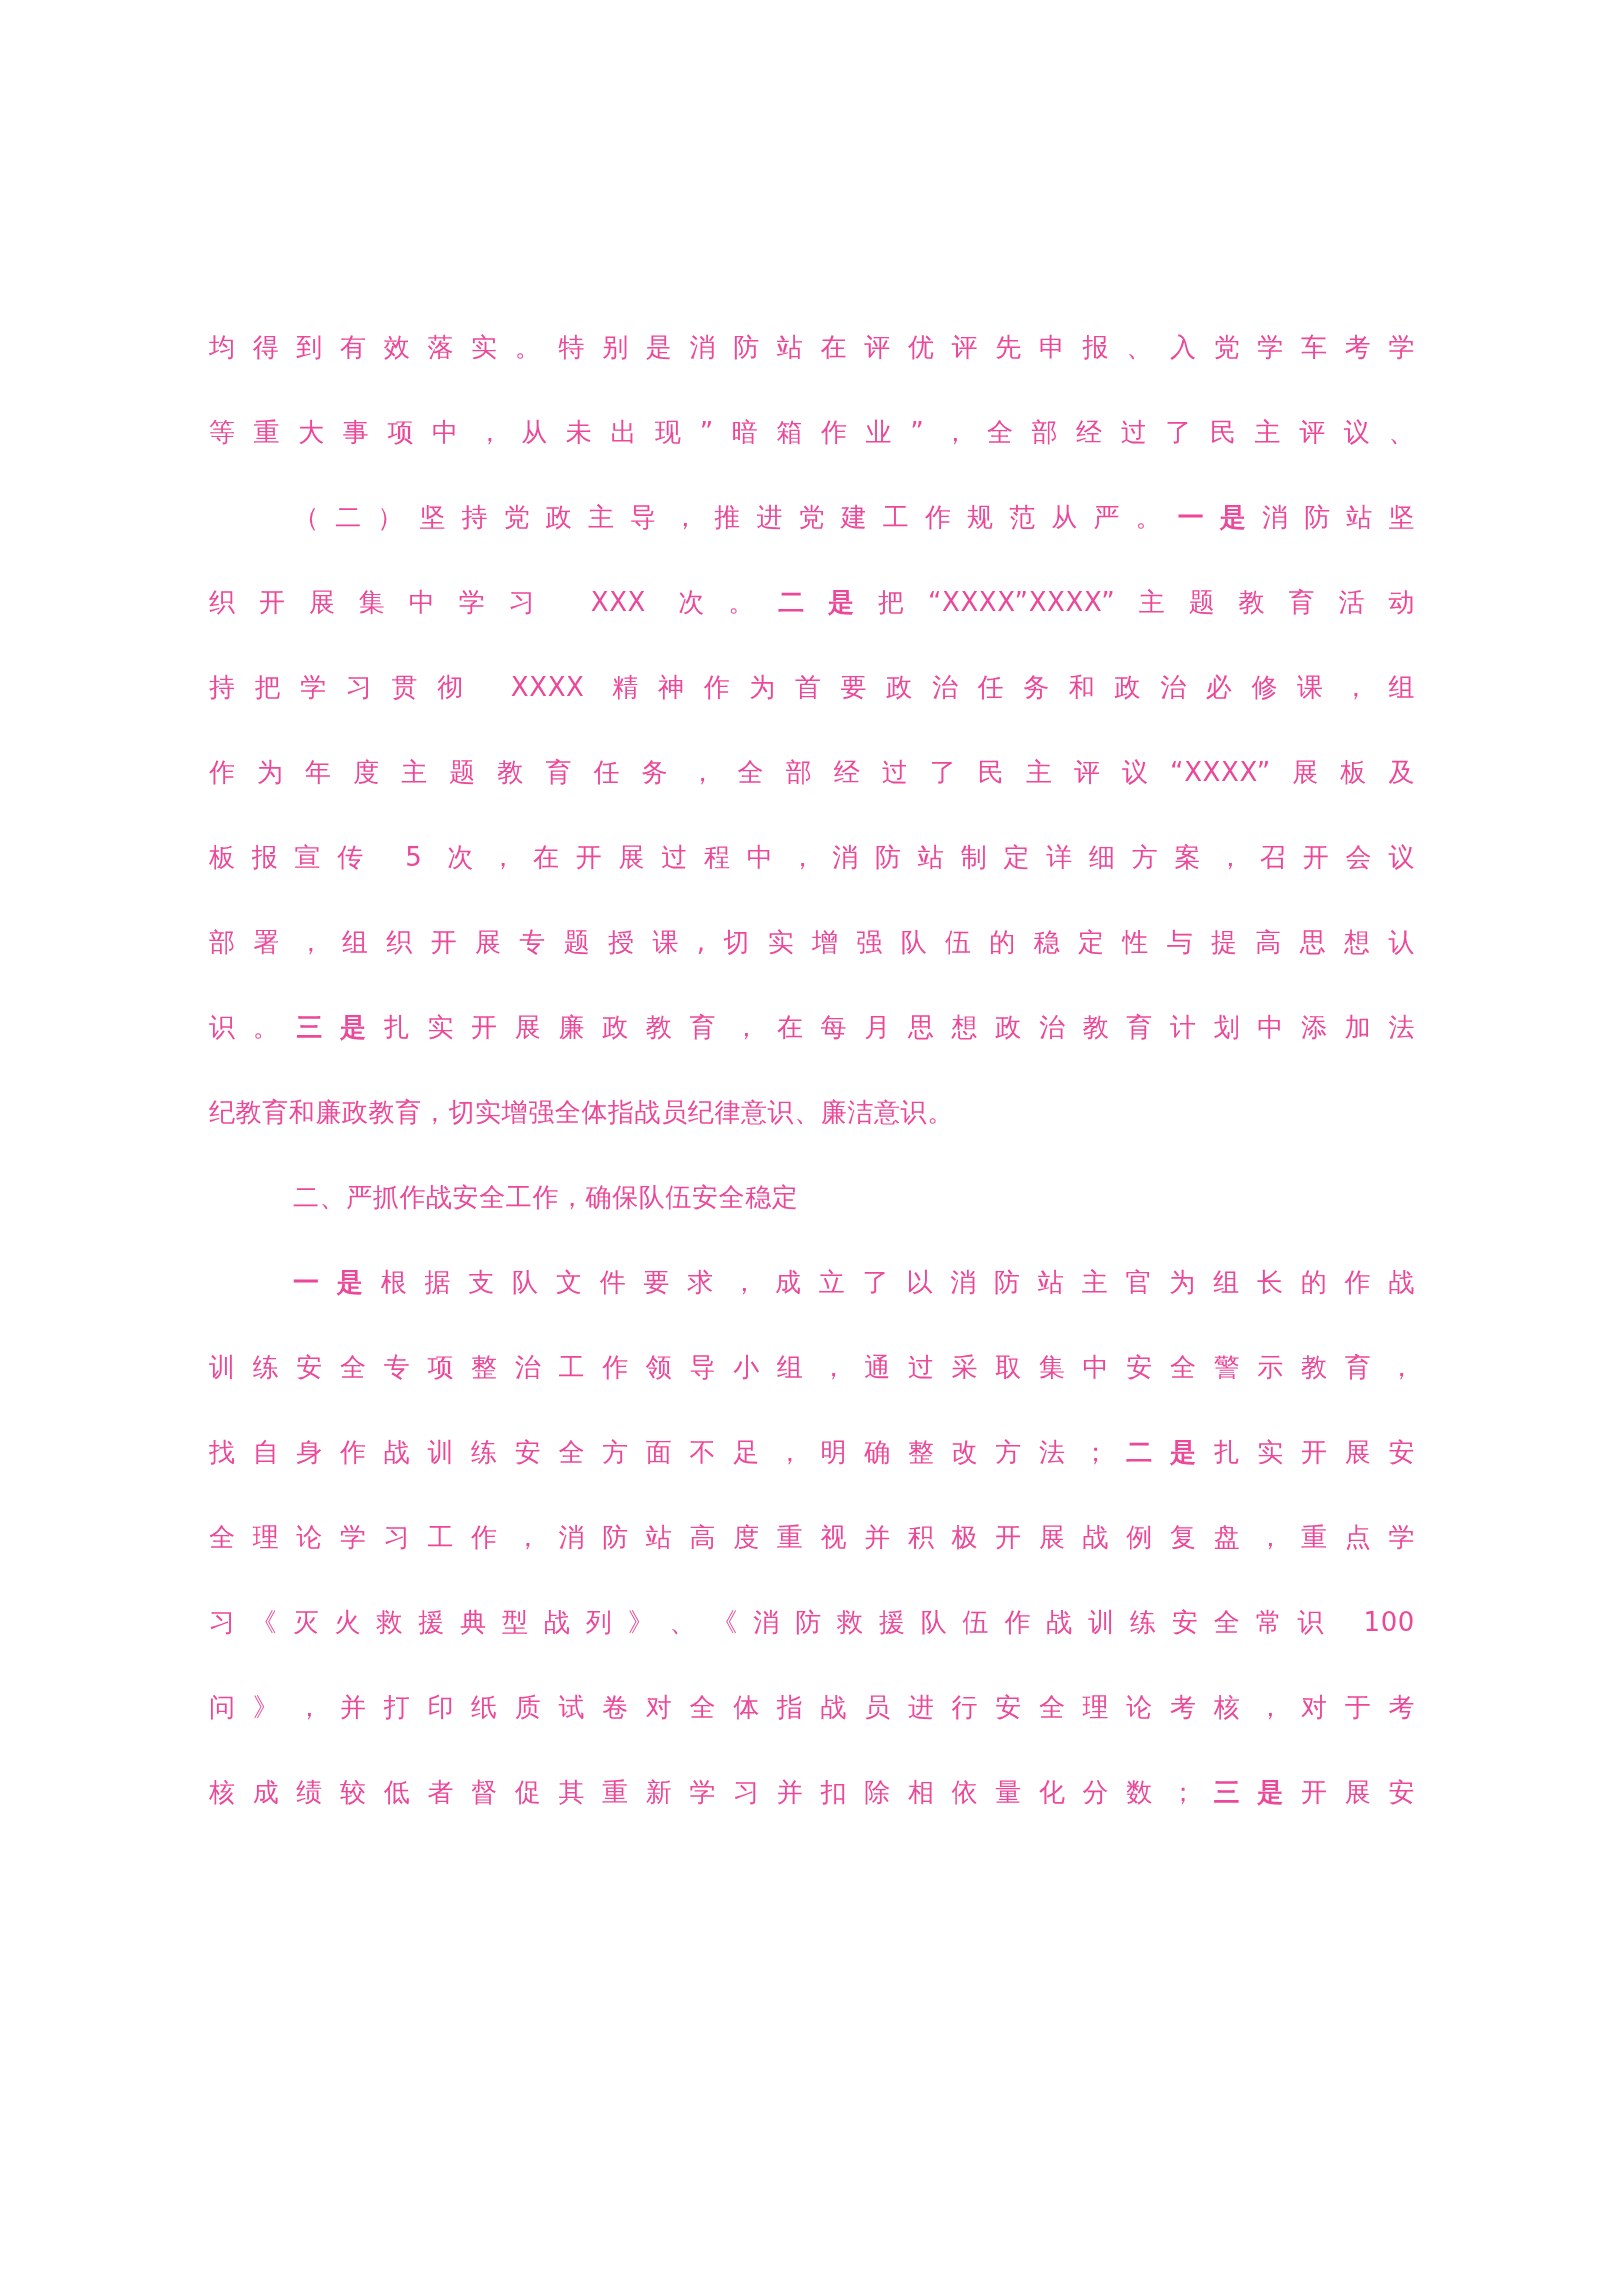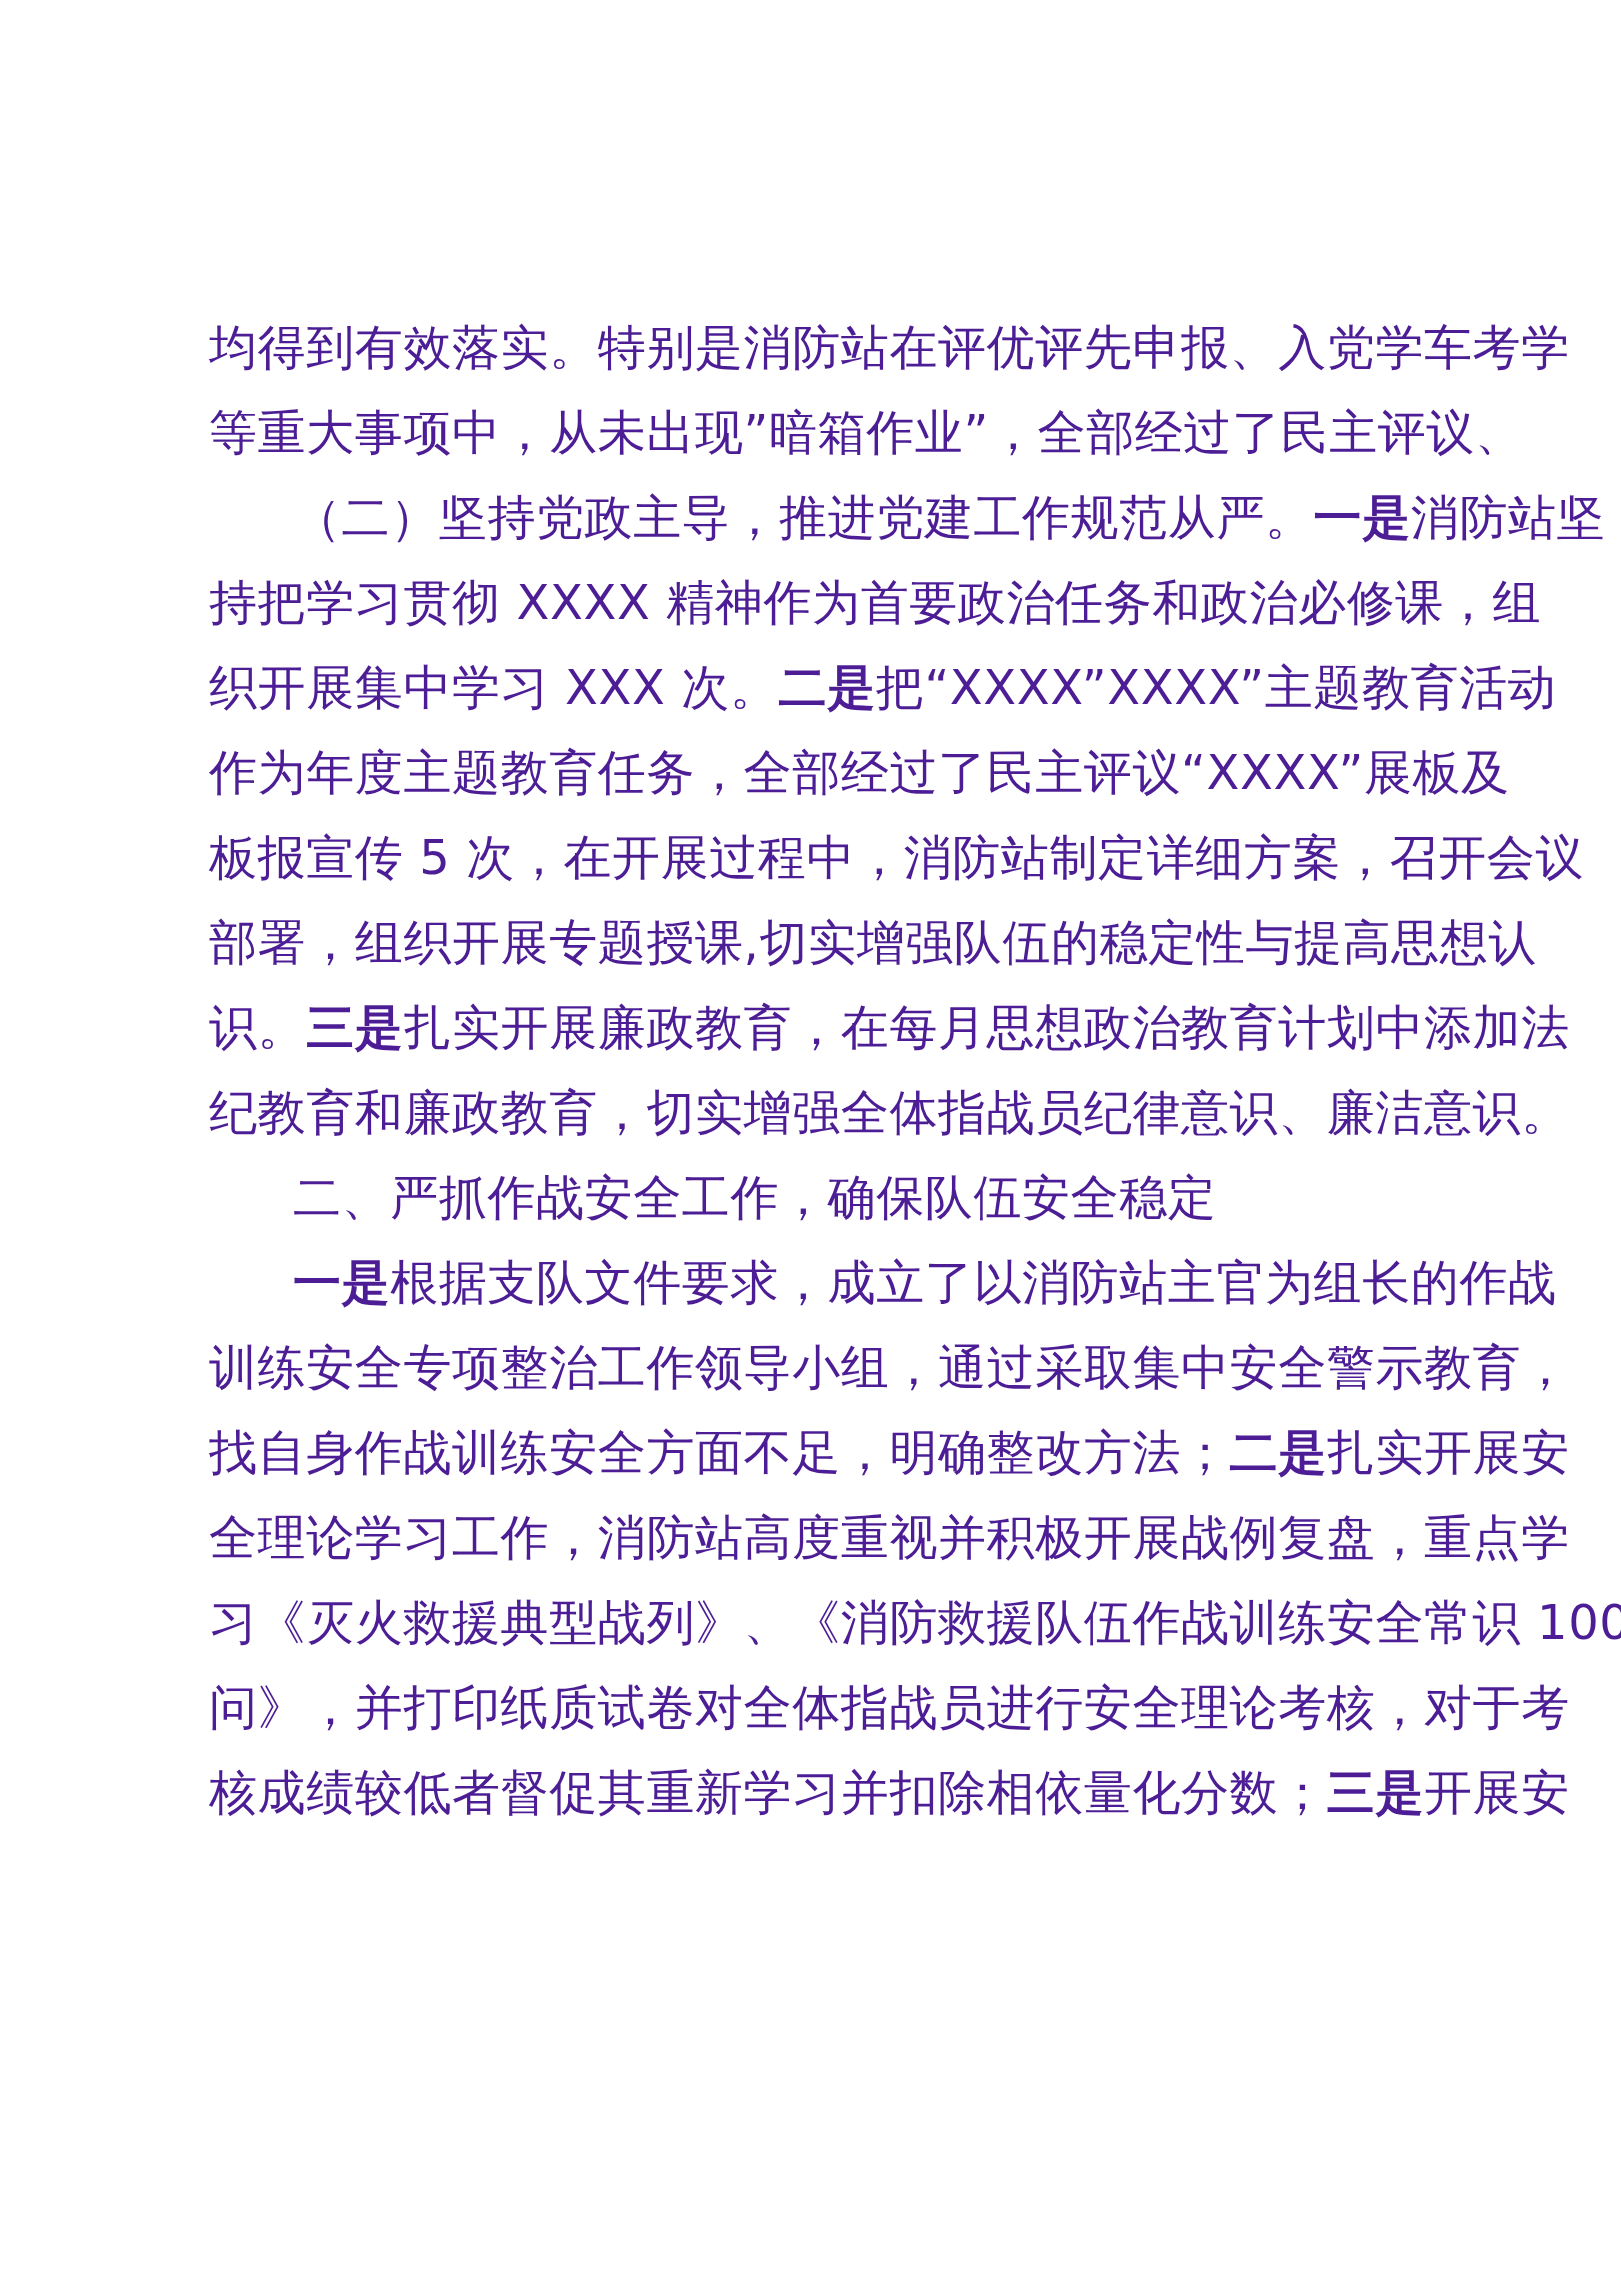--- a/index.html
+++ b/index.html
@@ -3,41 +3,41 @@
 <meta charset="utf-8">
 <style>
   html, body { margin: 0; padding: 0; background: #ffffff; }
   body { width: 1621px; height: 2293px; position: relative; overflow: hidden; }
   .page {
     position: absolute;
     left: 209px;
     top: 305px;
     width: 1206px;
     font-family: "DejaVu Sans", "Liberation Sans", sans-serif;
-    font-size: 48px;
+    font-size: 26px;
     line-height: 85px;
-    color: #4c1d95;
+    color: #ec4899;
     text-align: justify;
     text-align-last: justify;
   }
   .line { display: block; height: 85px; white-space: nowrap; overflow: visible; letter-spacing: 0.6px; }
   .line.last { text-align-last: left; }
   .indent { padding-left: 84px; }
   b { font-weight: bold; margin-top: 32px; }
 </style>
 </head>
 <body>
 
 <div class="page">
   <div id="body-text">
       <div class="line"><span>均得到有效落实。特别是消防站在评优评先申报、入党学车考学</span></div>
       <div class="line"><span>等重大事项中，从未出现”暗箱作业”，全部经过了民主评议、</span></div>
       <div class="line indent"><span>（二）坚持党政主导，推进党建工作规范从严。</span><b>一是</b><span>消防站坚</span></div>
+      <div class="line"><span>织开展集中学习 XXX 次。</span><b>二是</b><span>把“XXXX”XXXX”主题教育活动</span></div>
       <div class="line"><span>持把学习贯彻 XXXX 精神作为首要政治任务和政治必修课，组</span></div>
-      <div class="line"><span>织开展集中学习 XXX 次。</span><b>二是</b><span>把“XXXX”XXXX”主题教育活动</span></div>
       <div class="line"><span>作为年度主题教育任务，全部经过了民主评议“XXXX”展板及</span></div>
       <div class="line"><span>板报宣传 5 次，在开展过程中，消防站制定详细方案，召开会议</span></div>
       <div class="line"><span>部署，组织开展专题授课,切实增强队伍的稳定性与提高思想认</span></div>
       <div class="line"><span>识。</span><b>三是</b><span>扎实开展廉政教育，在每月思想政治教育计划中添加法</span></div>
       <div class="line last"><span>纪教育和廉政教育，切实增强全体指战员纪律意识、廉洁意识。</span></div>
       <div class="line indent last"><span>二、严抓作战安全工作，确保队伍安全稳定</span></div>
       <div class="line indent"><b>一是</b><span>根据支队文件要求，成立了以消防站主官为组长的作战</span></div>
       <div class="line"><span>训练安全专项整治工作领导小组，通过采取集中安全警示教育，</span></div>
       <div class="line"><span>找自身作战训练安全方面不足，明确整改方法；</span><b>二是</b><span>扎实开展安</span></div>
       <div class="line"><span>全理论学习工作，消防站高度重视并积极开展战例复盘，重点学</span></div>

